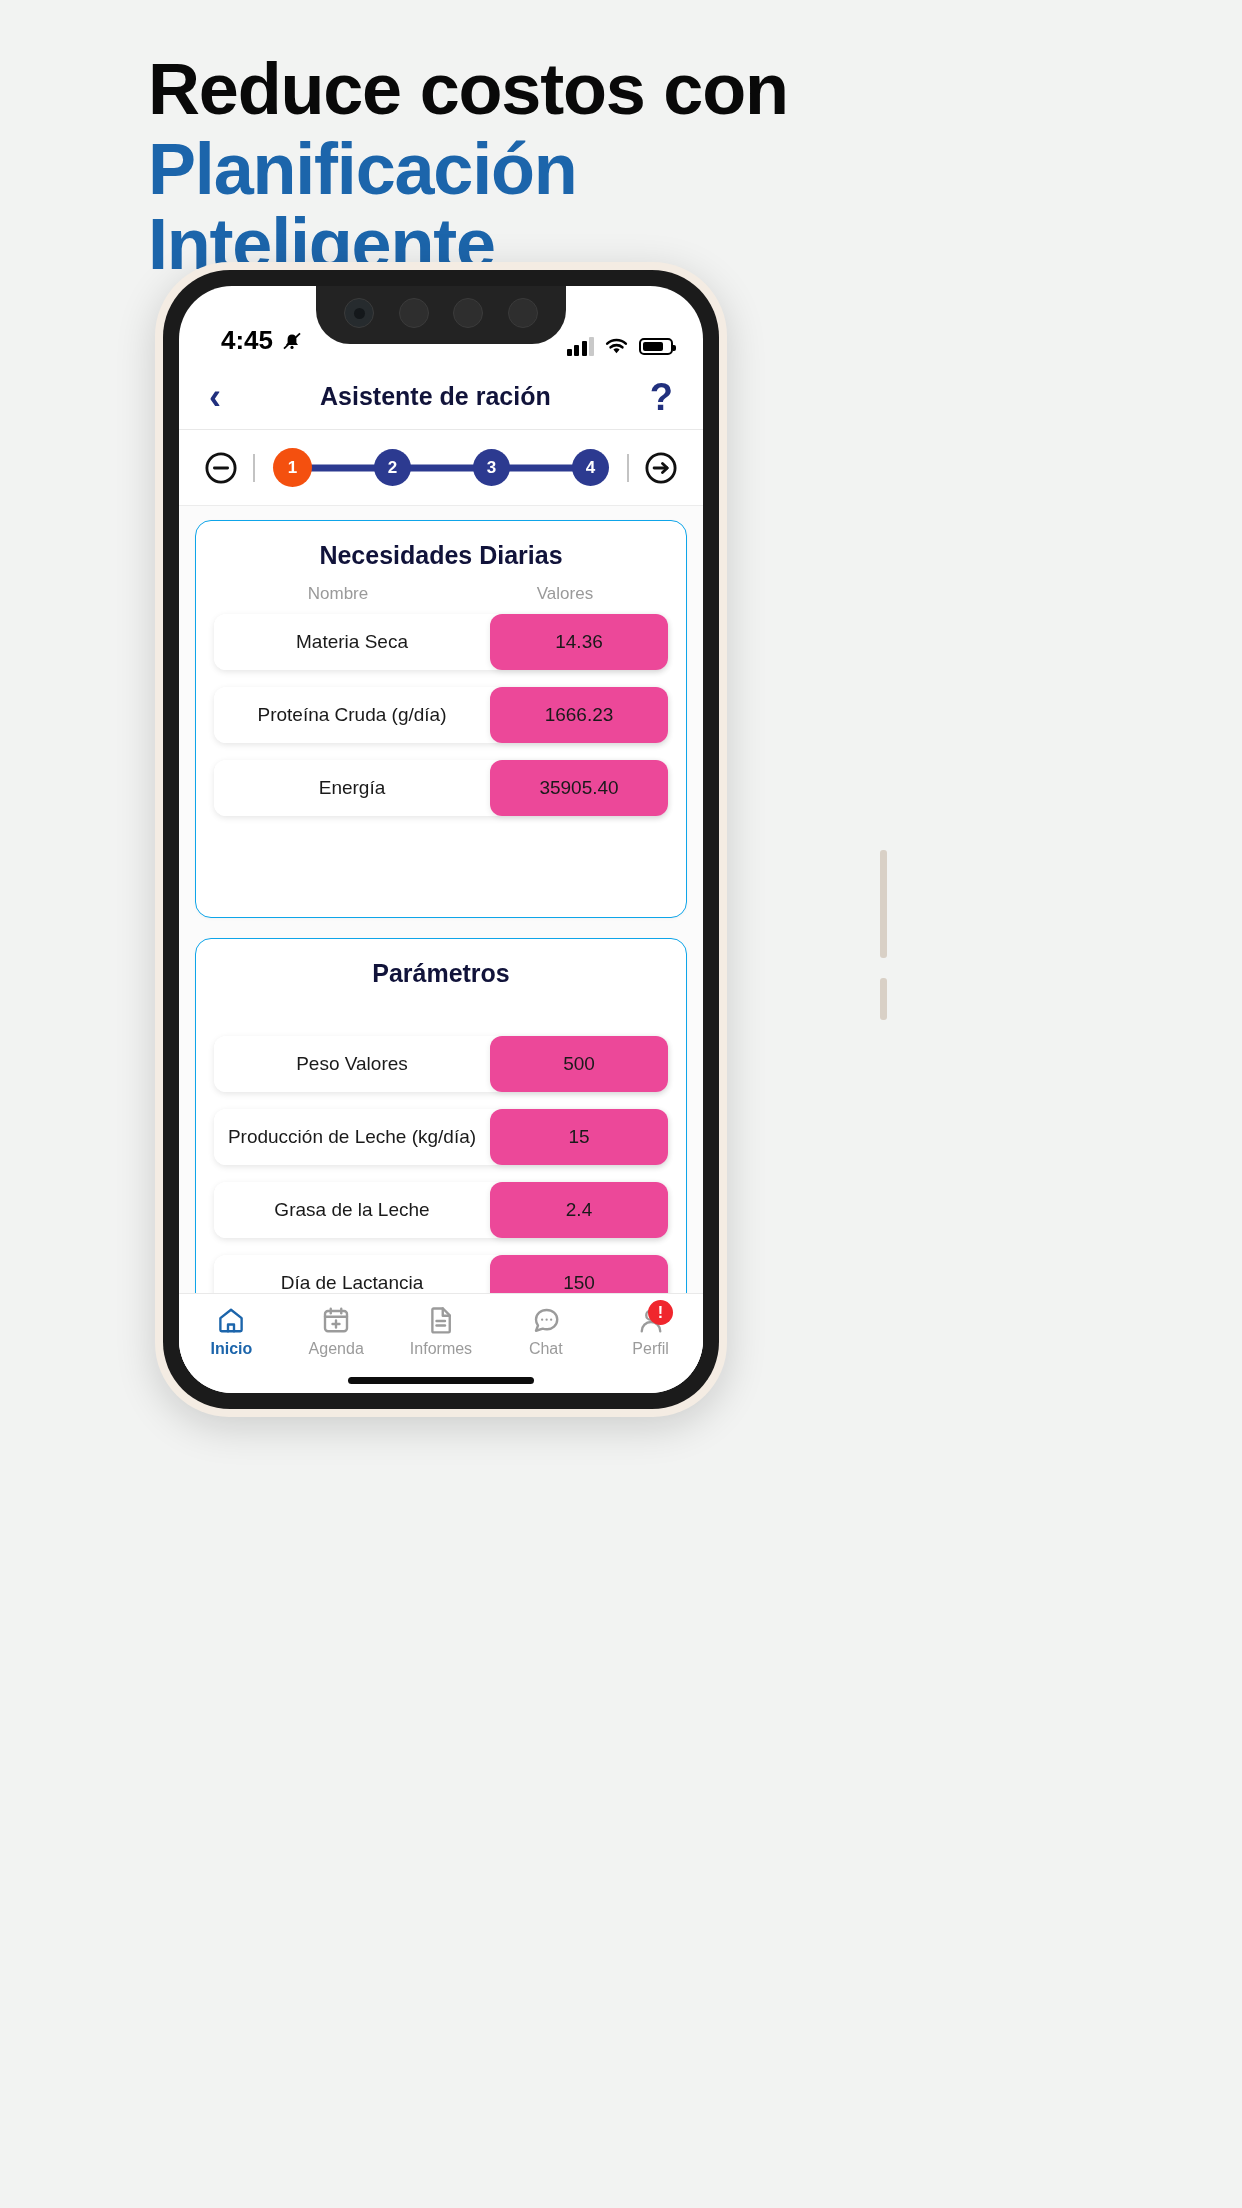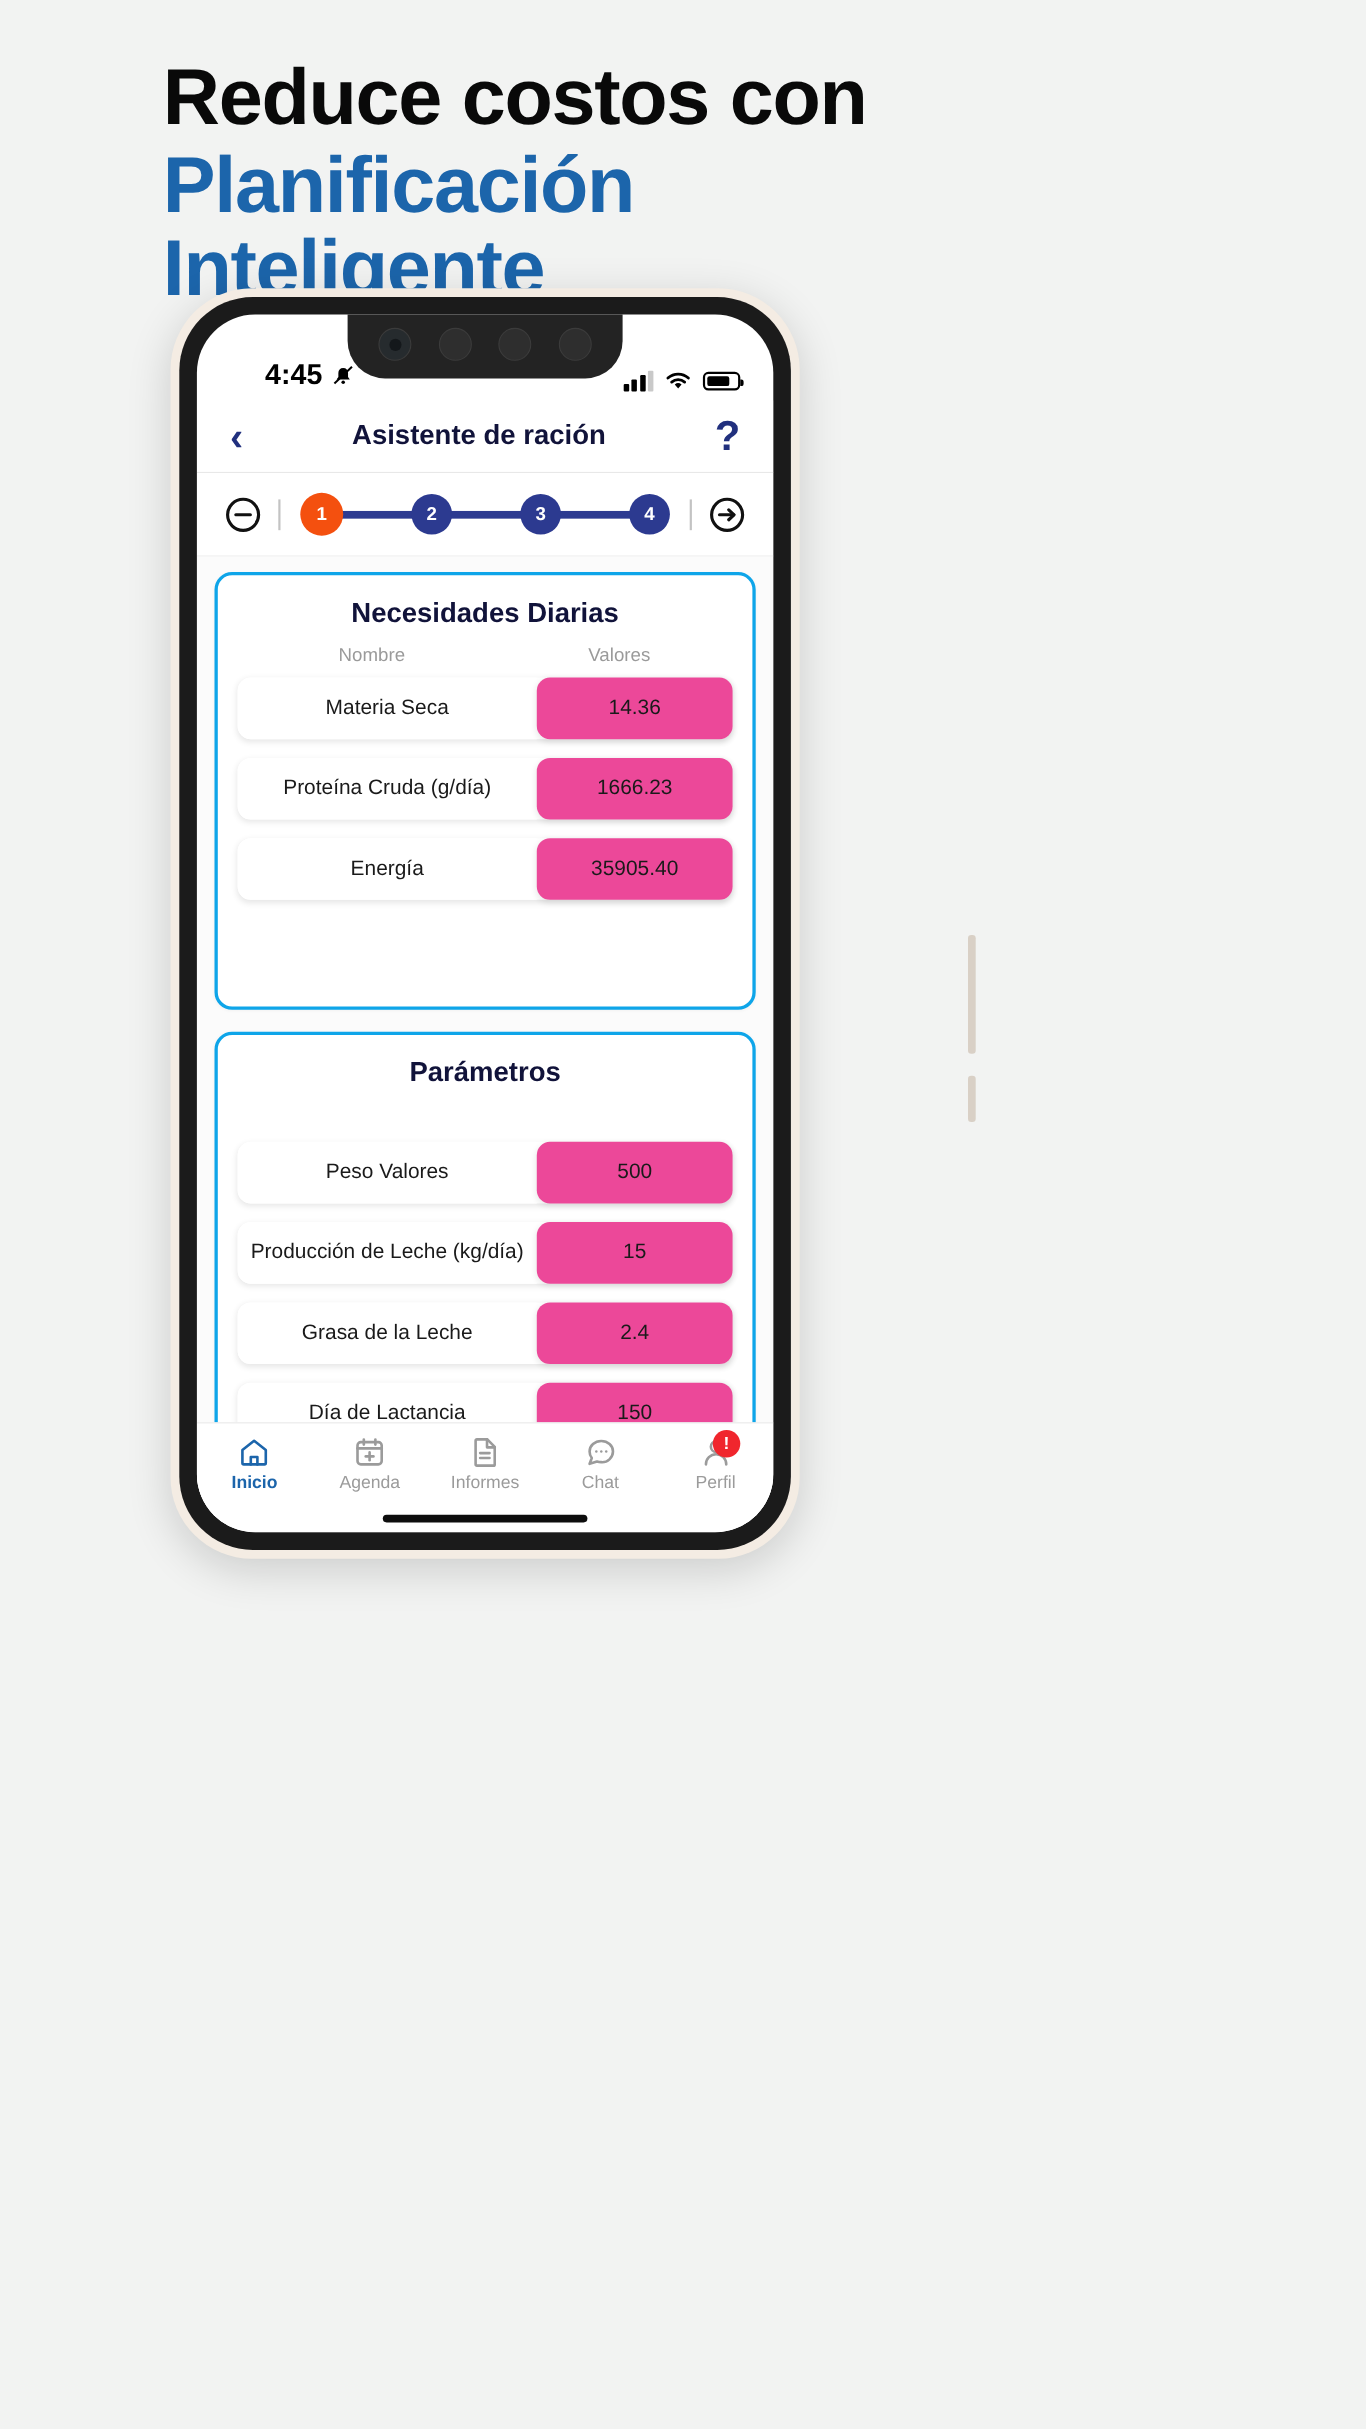--- a/index.html
+++ b/index.html
@@ -64,21 +64,21 @@
   .statusbar {
     position: relative;
     height: 78px;
     display: flex;
     align-items: flex-end;
     padding: 0 30px 8px 30px;
   }
   .sb-time {
     display: flex; align-items: center; gap: 7px;
     font-size: 26px; font-weight: bold; color: #000;
-    margin-left: 32px;
+    margin-left: 12px;
   }
   .sb-right {
     margin-left: auto;
     display: flex; align-items: center; gap: 9px;
   }
   .notch {
     position: absolute;
     left: 50%; transform: translateX(-50%);
     top: -4px;
     width: 250px; height: 62px;
@@ -159,21 +159,21 @@
 
   
   .app-body {
     height: 880px;
     background: #fbfbfb;
     padding: 14px 16px 0 16px;
     overflow: hidden;
   }
   .card {
     background: #fff;
-    border: 3px solid #0ea5e9;
+    border: 1px solid #0ea5e9;
     border-radius: 16px;
     padding: 20px 18px 22px 18px;
     margin-bottom: 20px;
     box-shadow: 0 1px 3px rgba(0,0,0,0.04);
   }
   .card-title {
     text-align: center;
     font-size: 25px; font-weight: bold; color: #11133a;
     margin-bottom: 14px;
   }

